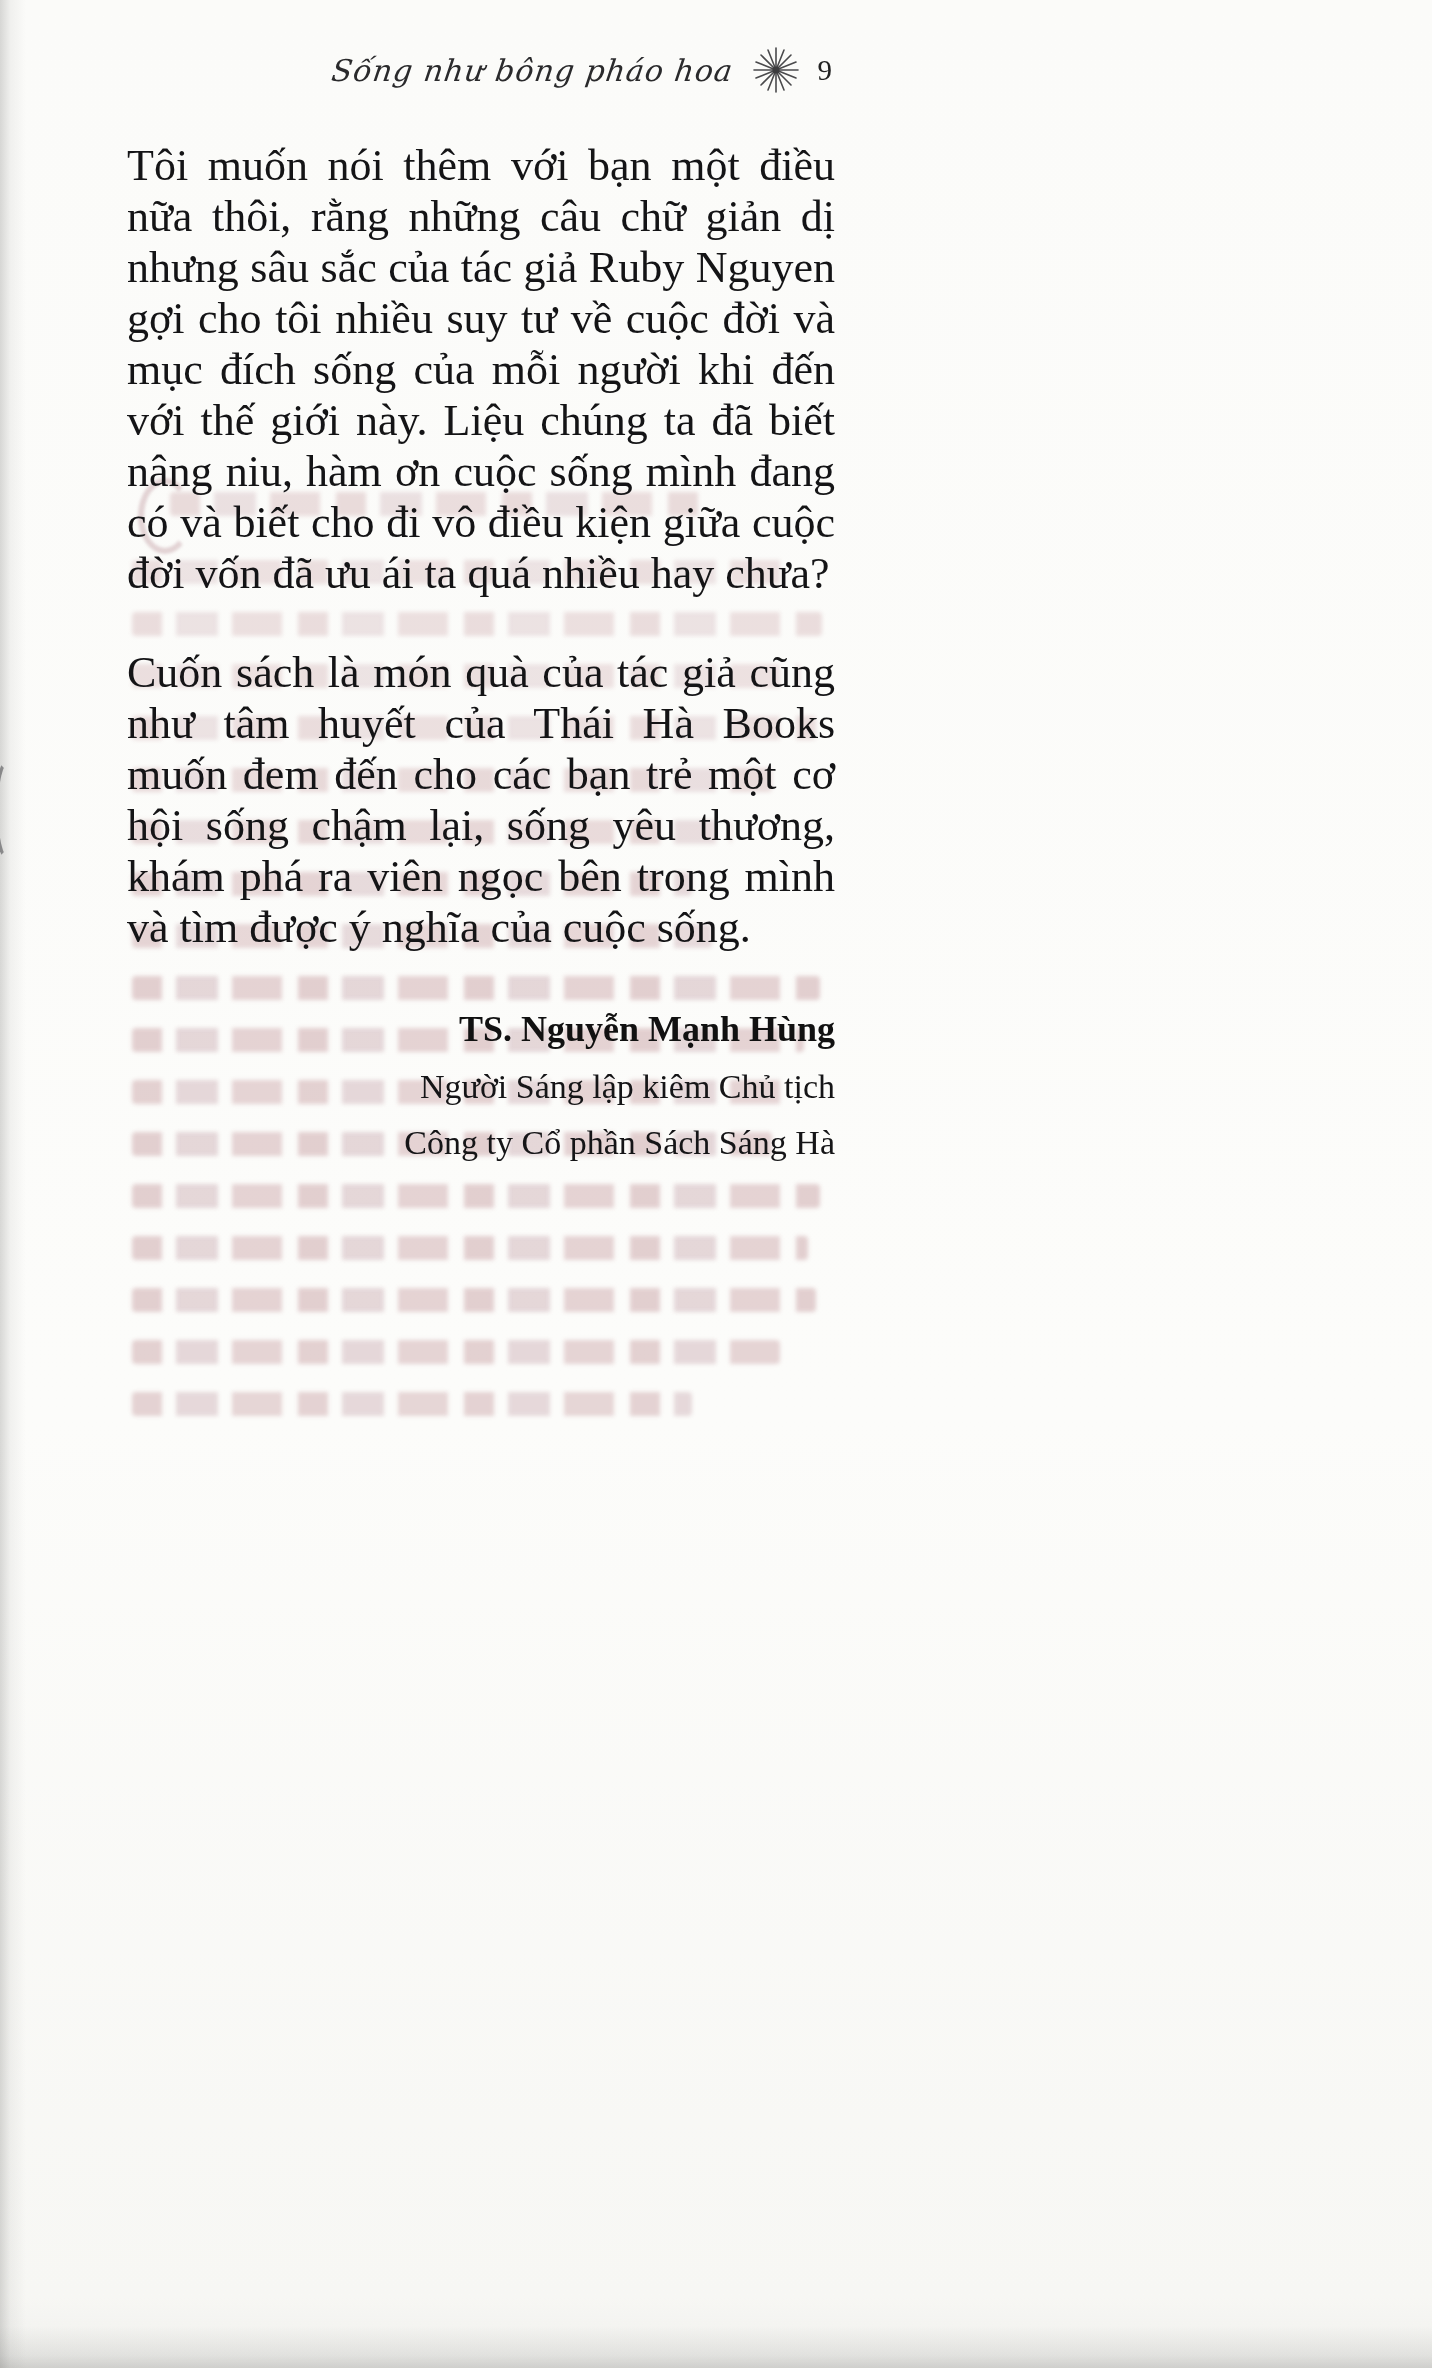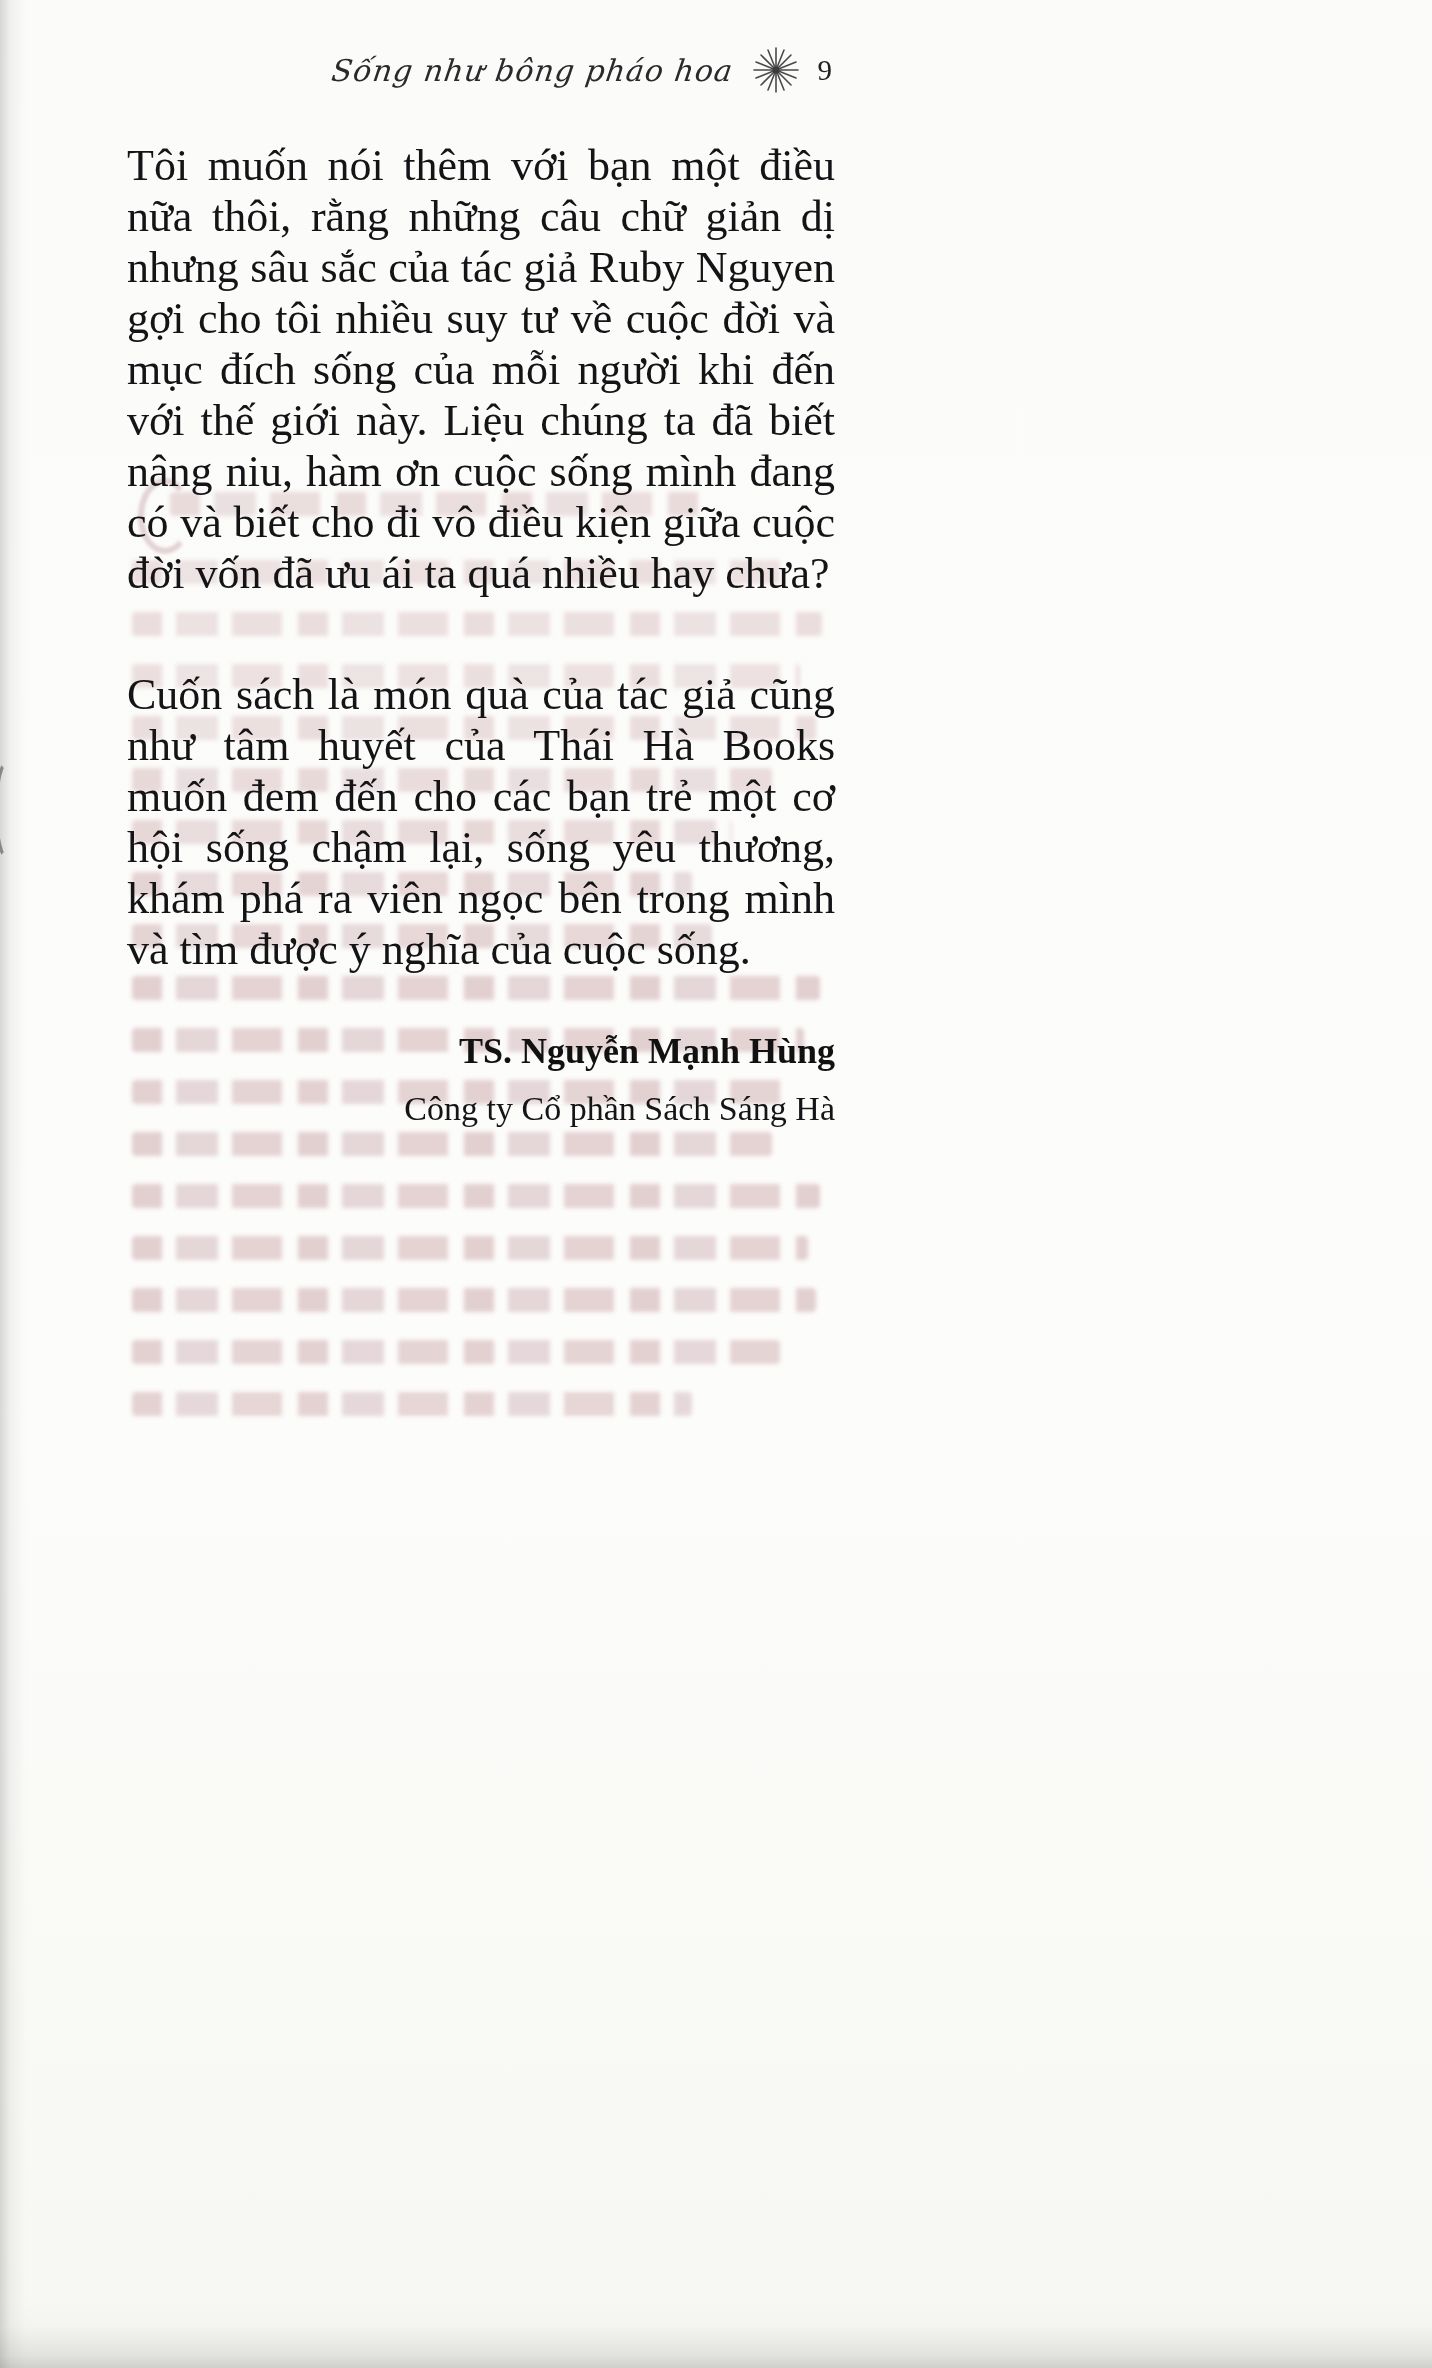--- a/index.html
+++ b/index.html
@@ -82,21 +82,21 @@
     z-index: 2;
   }
   .para {
     margin: 0;
     font-size: 44px;
     line-height: 51px;
     text-align: justify;
     color: #141416;
   }
   .para + .para {
-    margin-top: 70px;
+    margin-top: 48px;
   }
   .signature {
     margin-top: 46px;
     text-align: right;
   }
   .sig-name {
     font-size: 36px;
     font-weight: bold;
     line-height: 60px;
     color: #111;
@@ -195,17 +195,18 @@
     </svg>
     <span class="page-number">9</span>
   </header>
 
   <main class="content">
     <p class="para">Tôi muốn nói thêm với bạn một điều nữa thôi, rằng những câu chữ giản dị nhưng sâu sắc của tác giả Ruby Nguyen gợi cho tôi nhiều suy tư về cuộc đời và mục đích sống của mỗi người khi đến với thế giới này. Liệu chúng ta đã biết nâng niu, hàm ơn cuộc sống mình đang có và biết cho đi vô điều kiện giữa cuộc đời vốn đã ưu ái ta quá nhiều hay chưa?</p>
     <p class="para">Cuốn sách là món quà của tác giả cũng như tâm huyết của Thái Hà Books muốn đem đến cho các bạn trẻ một cơ hội sống chậm lại, sống yêu thương, khám phá ra viên ngọc bên trong mình và tìm được ý nghĩa của cuộc sống.</p>
 
     <div class="signature">
       <div class="sig-name">TS. Nguyễn Mạnh Hùng</div>
+      <div class="sig-title">Người Sáng lập kiêm Chủ tịch</div>
       <div class="sig-company">Công ty Cổ phần Sách Sáng Hà</div>
     </div>
   </main>
 
 </div>
 
 </body></html>

